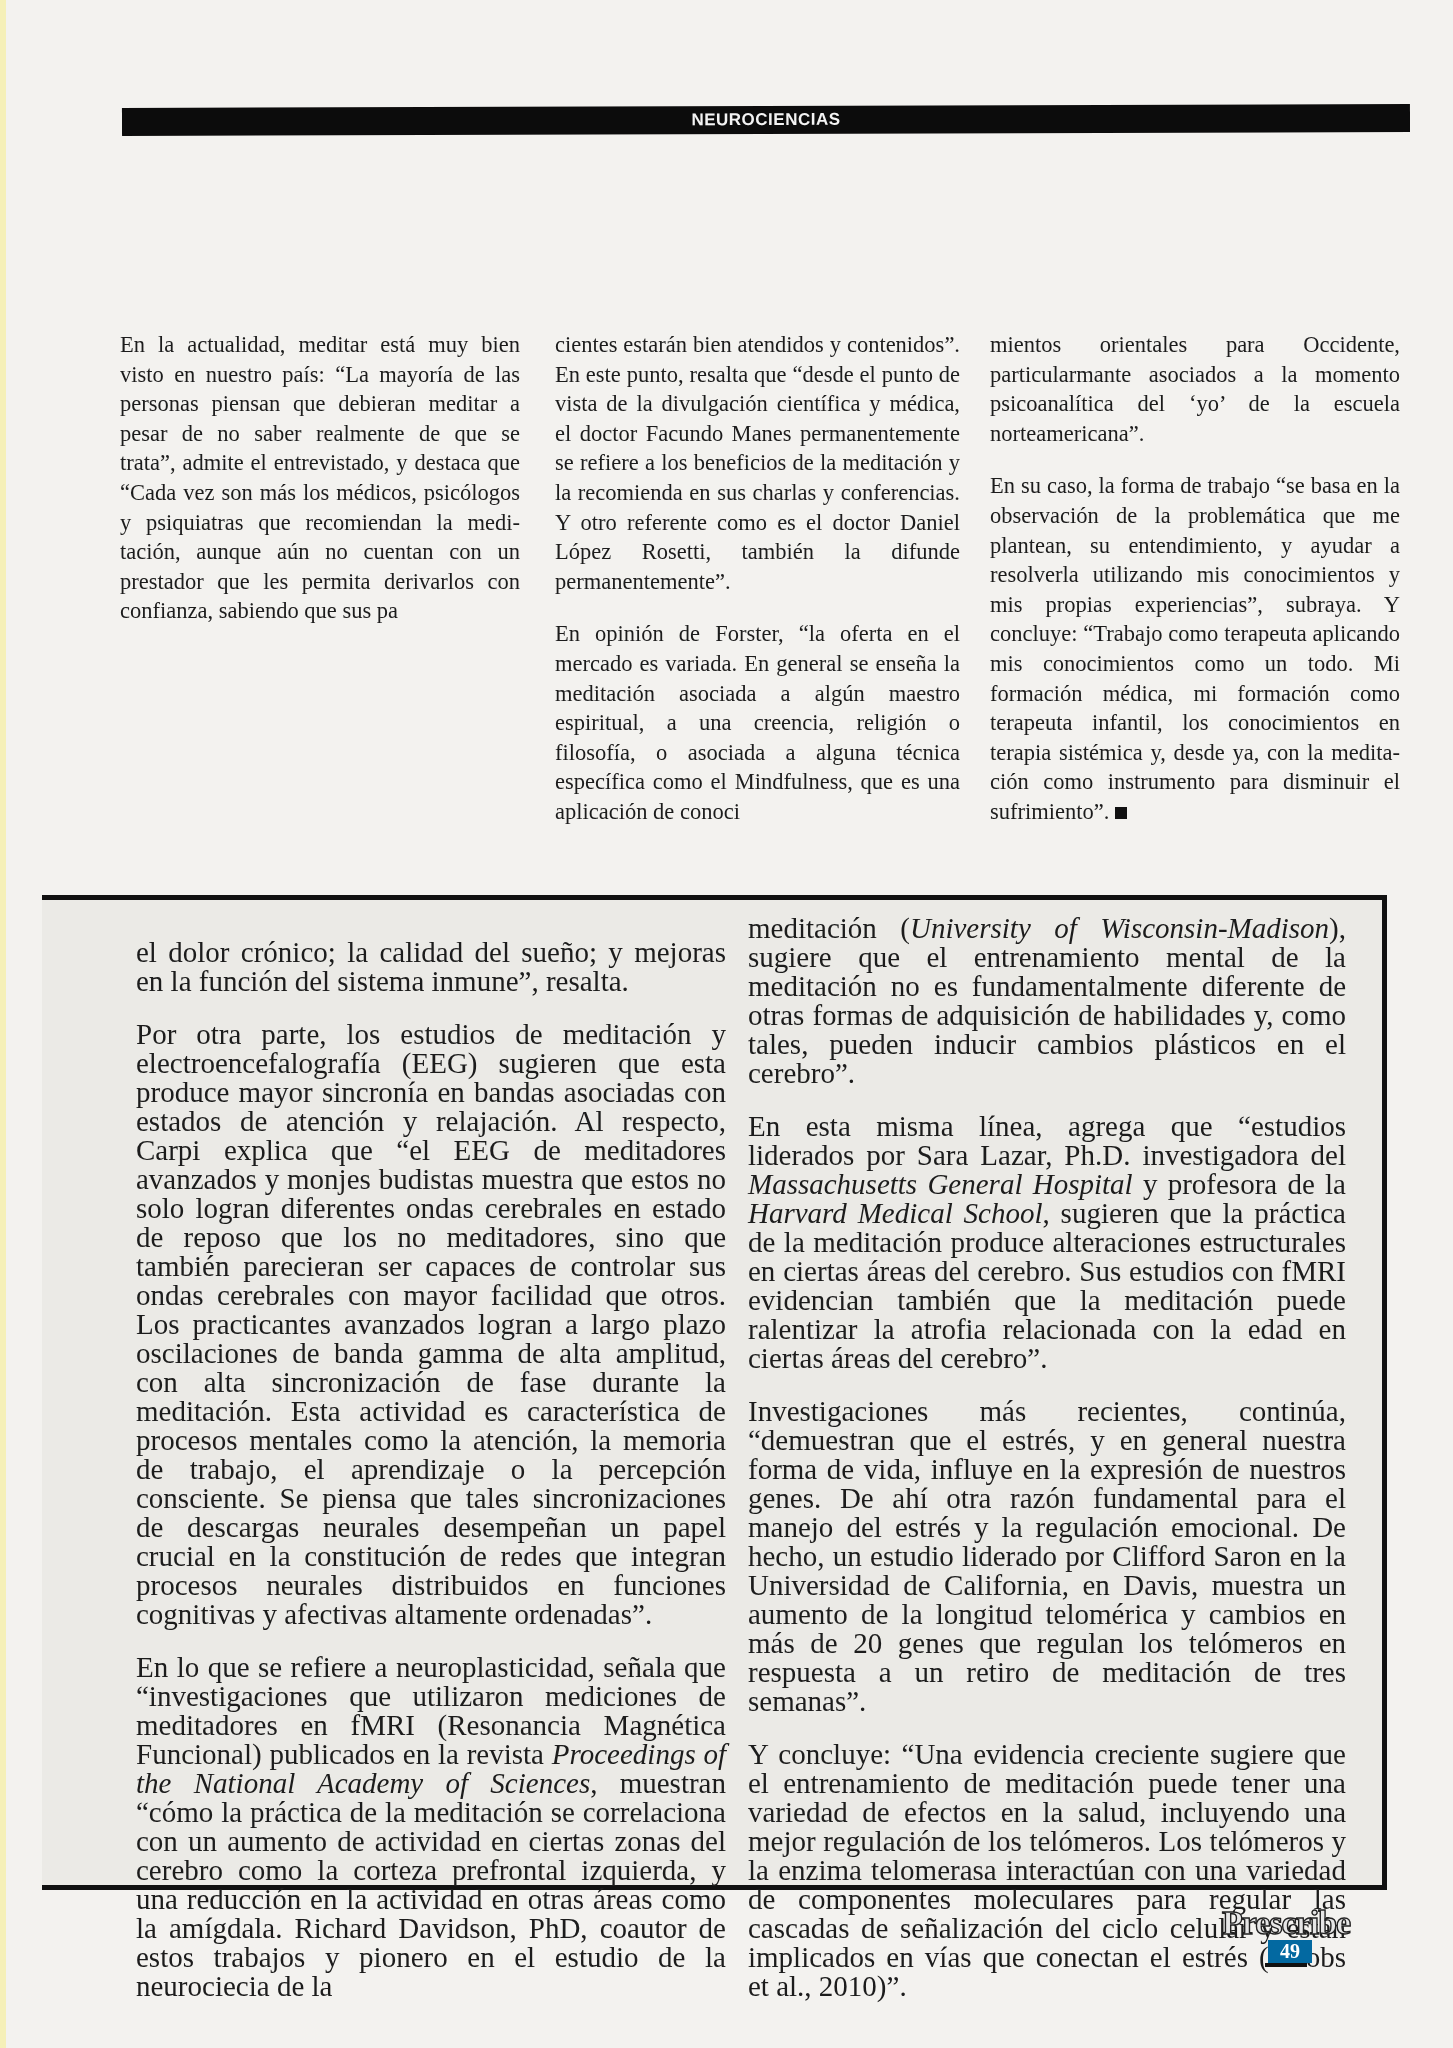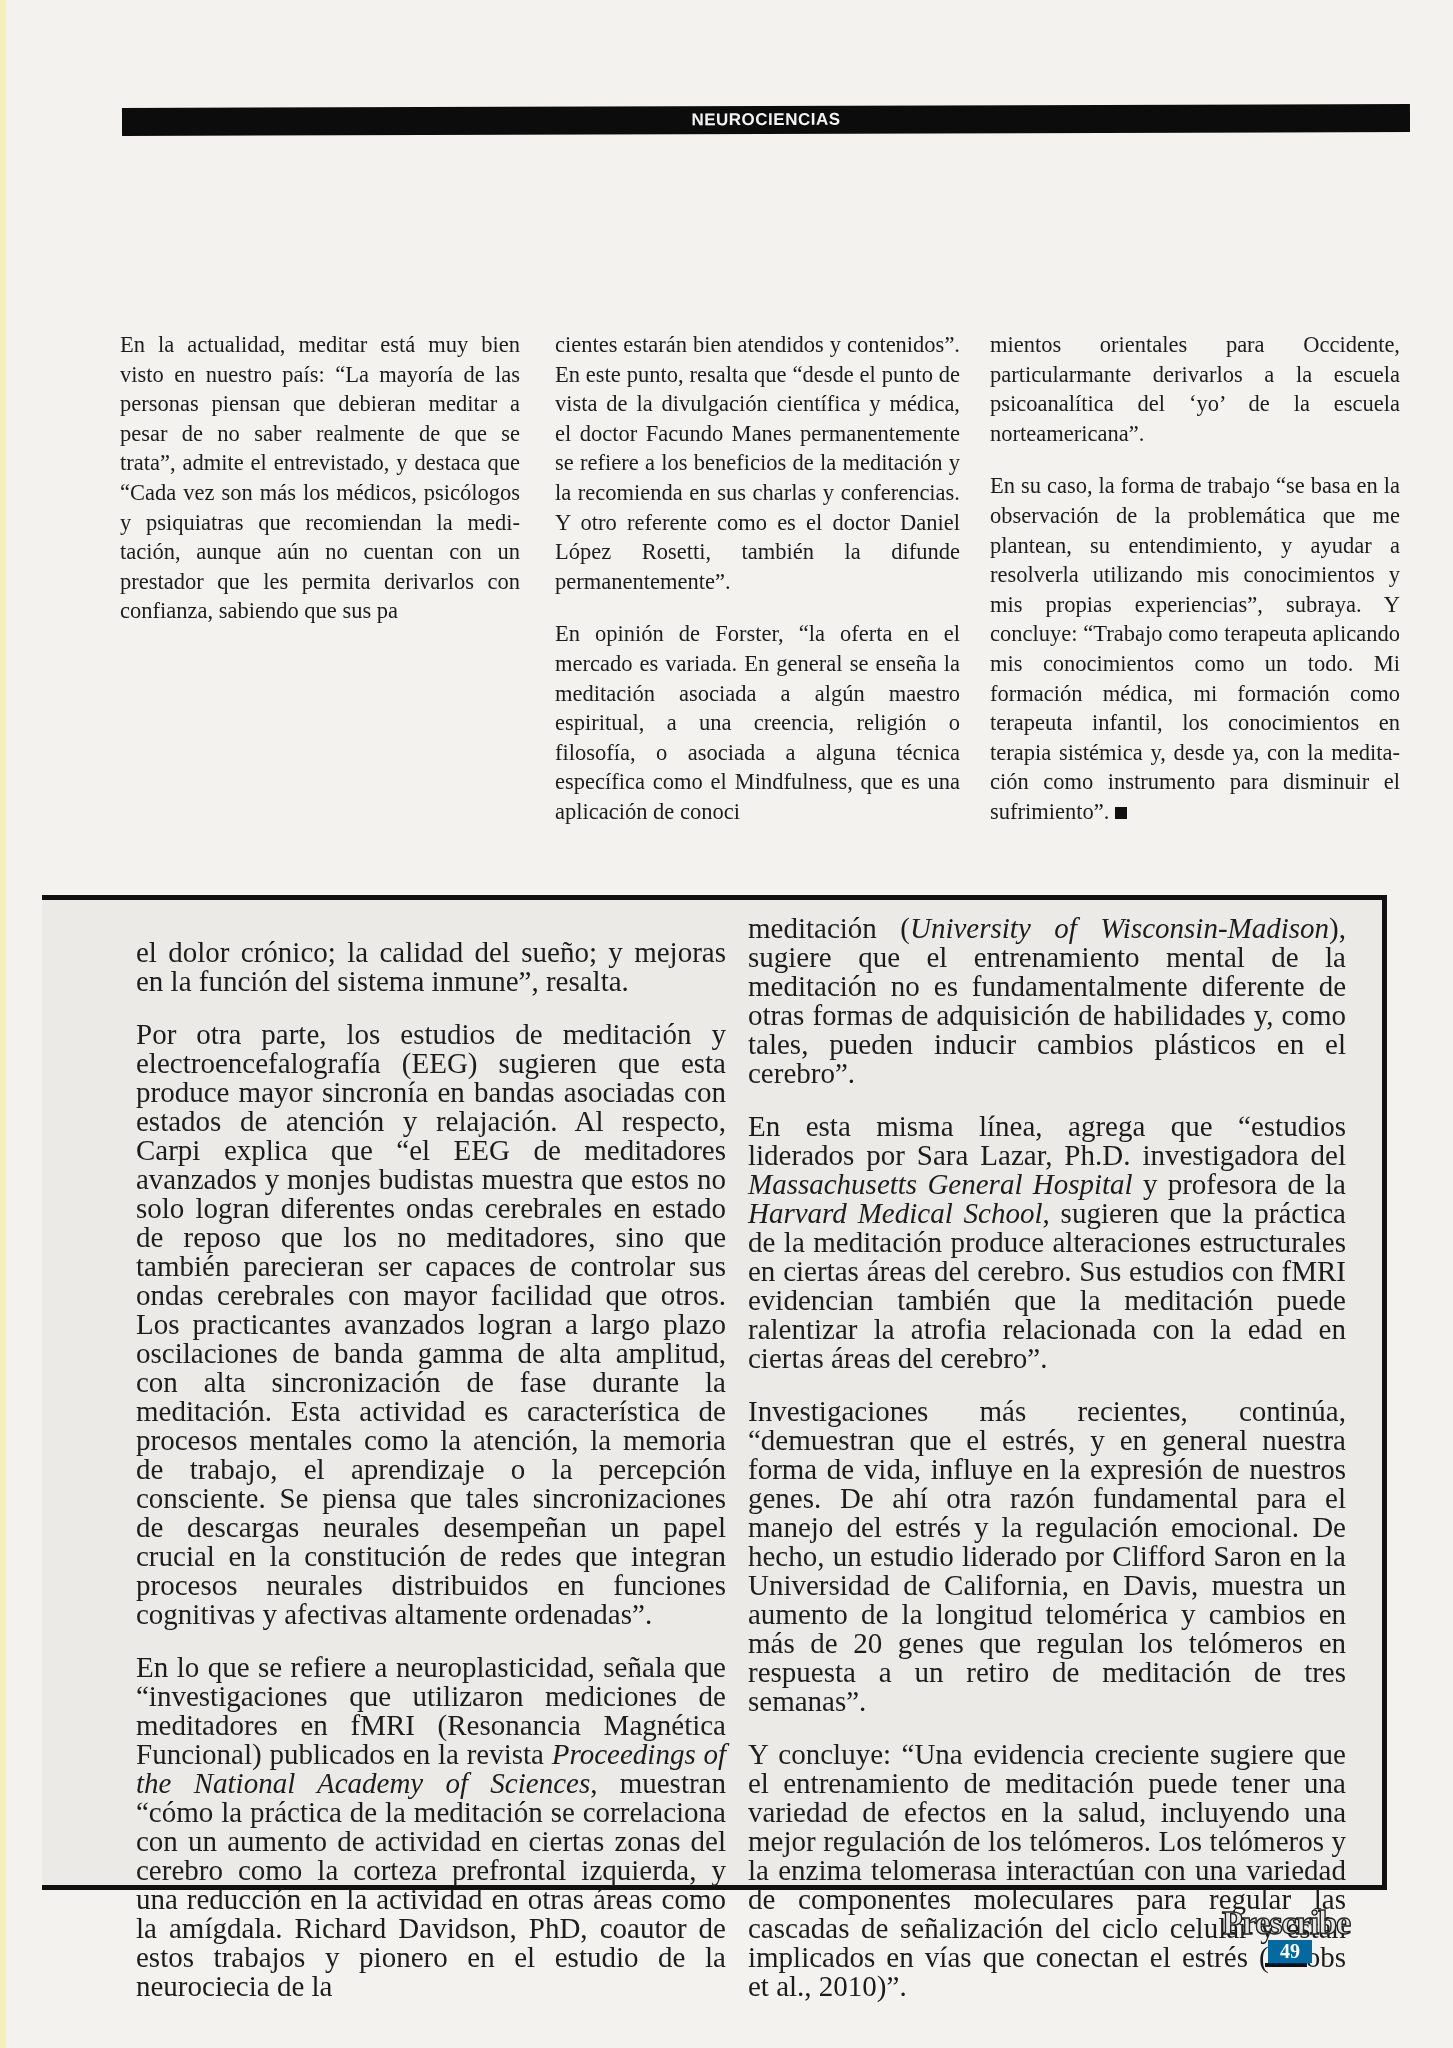--- a/index.html
+++ b/index.html
@@ -83,21 +83,21 @@
 <div class="col top-col-1">
   <p>En la actualidad, meditar está muy bien visto en nuestro país: “La mayo­ría de las personas piensan que debie­ran meditar a pesar de no saber real­mente de que se trata”, admite el entrevistado, y destaca que “Cada vez son más los médicos, psicólogos y psiquiatras que recomiendan la medi­tación, aunque aún no cuentan con un prestador que les permita derivarlos con confianza, sabiendo que sus pa­</p>
 </div>
 
 <div class="col top-col-2">
   <p>cientes estarán bien atendidos y conte­nidos”. En este punto, resalta que “desde el punto de vista de la divulga­ción científica y médica, el doctor Facundo Manes permanentemente se refiere a los beneficios de la medita­ción y la recomienda en sus charlas y conferencias. Y otro referente como es el doctor Daniel López Rosetti, tam­bién la difunde permanentemente”.</p>
   <p>En opinión de Forster, “la oferta en el mercado es variada. En general se enseña la meditación asociada a algún maestro espiritual, a una creencia, re­ligión o filosofía, o asociada a alguna técnica específica como el Mindful­ness, que es una aplicación de conoci­</p>
 </div>
 
 <div class="col top-col-3">
-  <p>mientos orientales para Occidente, particularmante derivarlos a la escuela psicoanalítica del ‘yo’ de la escuela norteamericana”.</p>
+  <p>mientos orientales para Occidente, particularmante asociados a la momento psicoanalítica del ‘yo’ de la escuela norteamericana”.</p>
   <p><span>En su caso, la forma de trabajo “se basa en la observación de la problemá­tica que me plantean, su entendimien­to, y ayudar a resolverla utilizando mis conocimientos y mis propias experien­cias”, subraya. Y concluye: “Trabajo como terapeuta aplicando mis conoci­mientos como un todo. Mi formación médica, mi formación como terapeuta infantil, los conocimientos en terapia sistémica y, desde ya, con la medita­ción como instrumento para disminuir el sufrimiento”.</span> <span class="end-mark"></span></p>
 </div>
 
 <div class="box"></div>
 
 <div class="col box-col box-col-1">
   <p>el dolor crónico; la calidad del sueño; y mejoras en la función del sistema inmune”, resalta.</p>
   <p>Por otra parte, los estudios de meditación y electroencefa­lografía (EEG) sugieren que esta produce mayor sincro­nía en bandas asociadas con estados de atención y relajación. Al respecto, Carpi explica que “el EEG de meditadores avanzados y monjes budistas muestra que estos no solo logran diferentes ondas cerebrales en estado de reposo que los no meditadores, sino que también parecieran ser capaces de controlar sus ondas cerebrales con mayor facilidad que otros. Los practicantes avanza­dos logran a largo plazo oscilaciones de banda gamma de alta amplitud, con alta sincronización de fase durante la meditación. Esta actividad es característica de procesos mentales como la atención, la memoria de trabajo, el aprendizaje o la percepción consciente. Se piensa que tales sincronizaciones de descargas neurales desempeñan un papel crucial en la constitución de redes que integran procesos neurales distribuidos en funciones cognitivas y afectivas altamente ordenadas”.</p>
   <p><span>En lo que se refiere a neuroplasticidad, señala que “investigaciones que utilizaron mediciones de meditado­res en fMRI (Resonancia Magnética Funcional) publica­dos en la revista </span><i>Proceedings of the National Academy of Sciences</i><span>, muestran “cómo la práctica de la meditación se correlaciona con un aumento de actividad en ciertas zonas del cerebro como la corteza prefrontal izquierda, y una reducción en la actividad en otras áreas como la amígdala. Richard Davidson, PhD, coautor de estos trabajos y pionero en el estudio de la neurociecia de la</span></p>
 </div>

